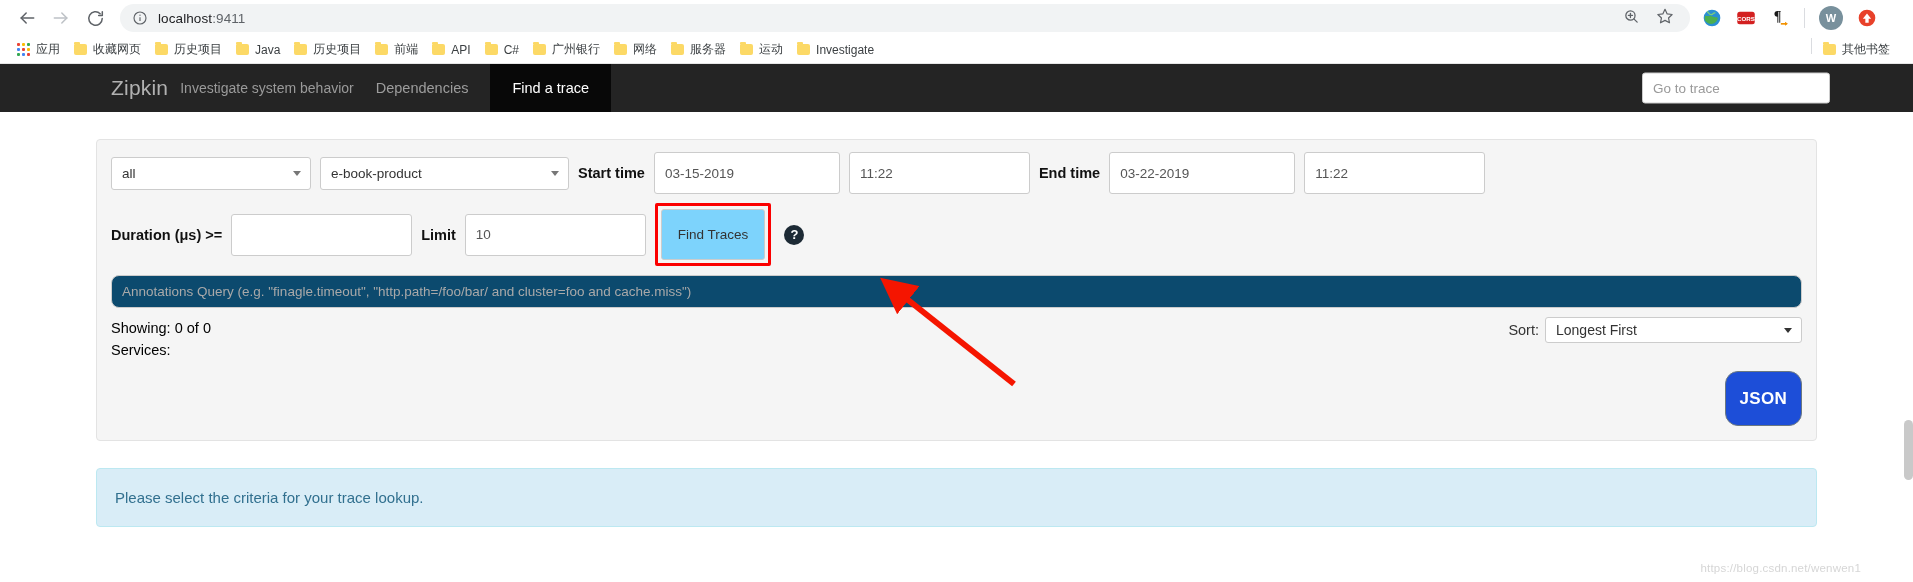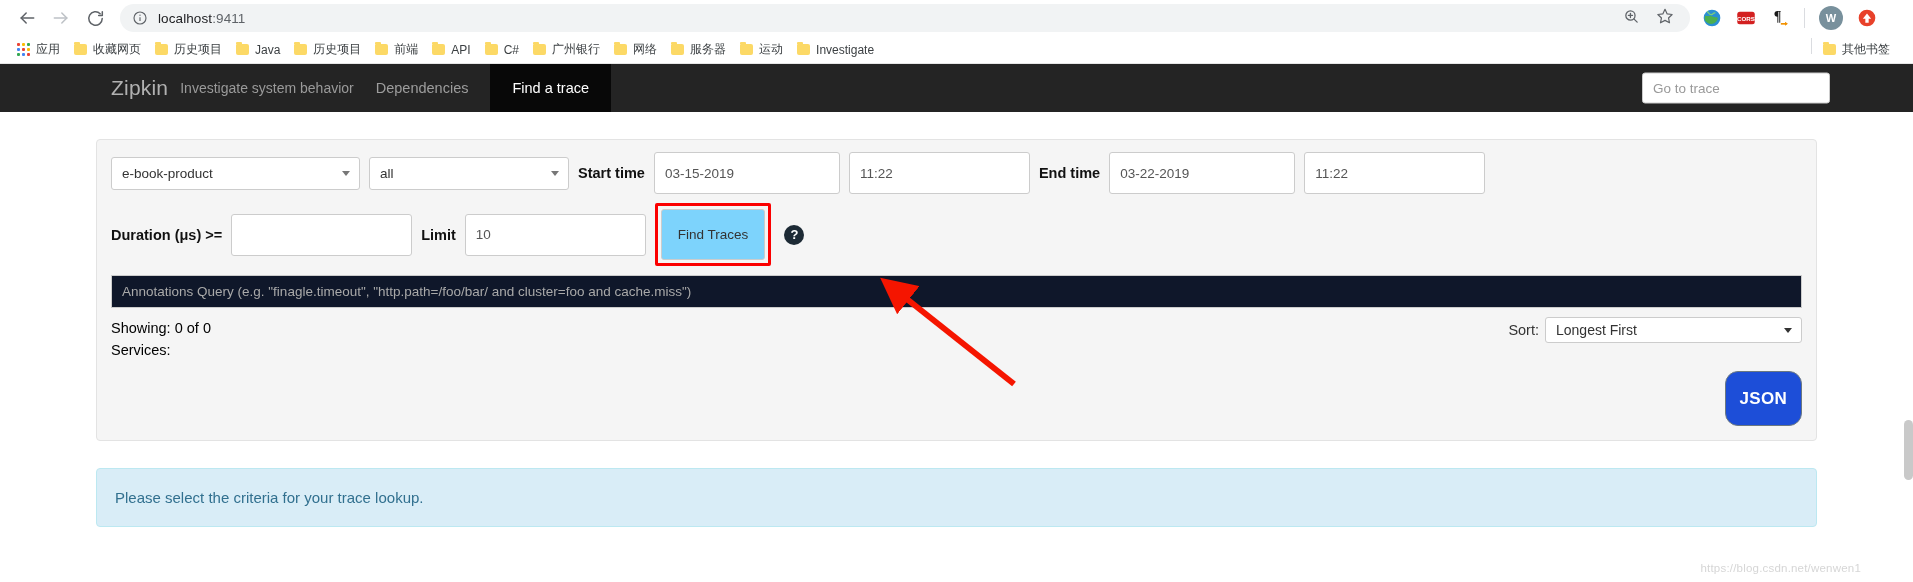--- a/index.html
+++ b/index.html
@@ -285,23 +285,23 @@
     font-size: 13px;
     font-weight: bold;
     display: flex; align-items: center; justify-content: center;
     margin-left: 4px;
     flex: 0 0 auto;
   }
 
   .annot-input {
     margin-top: 9px;
     height: 33px;
-    background: #0f172a;
+    background: #0c4a6e;
     border: 1px solid #ccc;
-    border-radius: 1px;
+    border-radius: 8px;
     display: flex;
     align-items: center;
     padding: 0 10px;
     font-size: 13.5px;
     color: #a9a9a9;
   }
 
   .results-row {
     margin-top: 9px;
     display: flex;
@@ -550,25 +550,25 @@
     <div class="zk-gototrace">
       <span>Go to trace</span>
     </div>
   </div>
 
   <div class="content">
 
     <div class="panel">
 
       <div class="row">
+        <div class="sel sel-span">
+          <span>all</span>
+        </div>
         <div class="sel sel-service">
           <span>e-book-product</span>
-        </div>
-        <div class="sel sel-span">
-          <span>all</span>
         </div>
         <span class="lbl">Start time</span>
         <div class="inp w-date">
           <span>03-15-2019</span>
         </div>
         <div class="inp w-time">
           <span>11:22</span>
         </div>
         <span class="lbl">End time</span>
         <div class="inp w-date">

